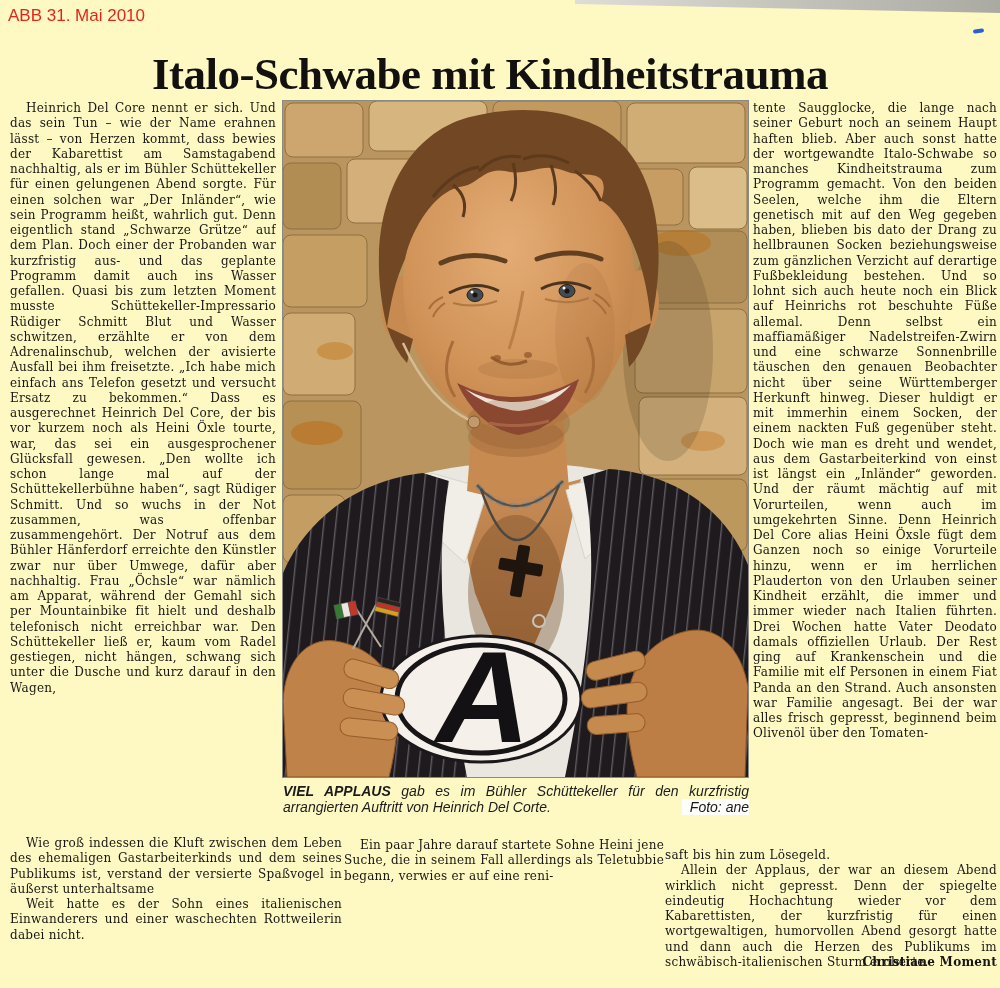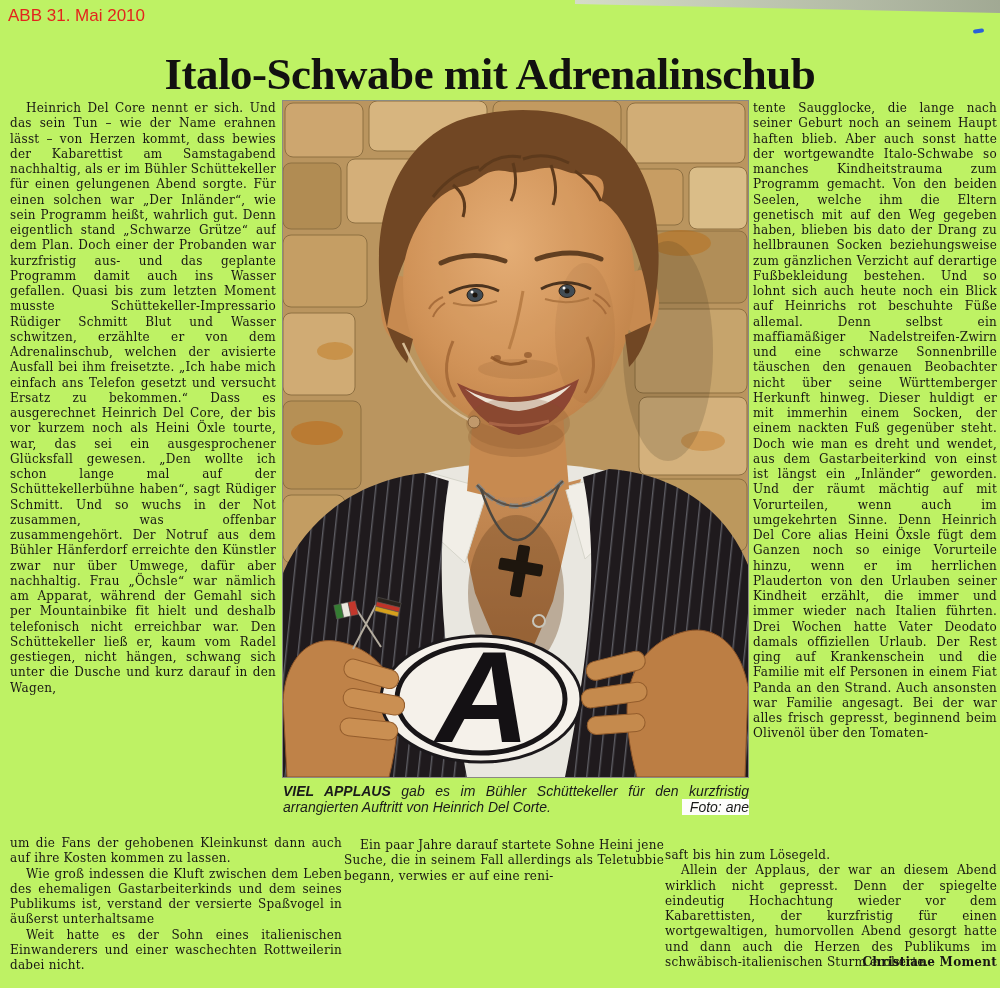--- a/index.html
+++ b/index.html
@@ -1,16 +1,16 @@
 <!DOCTYPE html>
 <html><head>
 <meta charset="utf-8">
 <style>
   html,body{margin:0;padding:0;background:#ffffff;}
-  .page{position:relative;width:1000px;height:988px;background:#bef264;overflow:hidden;
+  .page{position:relative;width:1000px;height:988px;background:#fef9c3;overflow:hidden;
         font-family:"DejaVu Serif",serif;color:#181614;}
   .scan-streak{position:absolute;left:575px;top:0;width:425px;height:13px;
         background:linear-gradient(90deg,#d9d9d9,#9c9c9c);
         clip-path:polygon(0 0,100% 0,100% 100%,0 30%);opacity:.85;}
   .date-mark{position:absolute;left:8px;top:6px;font-family:"Liberation Sans",sans-serif;
         font-size:17px;color:#e3241d;white-space:nowrap;}
   .headline{position:absolute;left:0;right:20px;top:18px;text-align:center;
         font-family:"Liberation Serif",serif;font-weight:700;font-size:45px;
         letter-spacing:-0.5px;color:#121110;}
   .subheadline{position:absolute;left:0;right:0;top:69px;text-align:center;
@@ -38,30 +38,29 @@
 </style>
 </head>
 <body>
 
 <div class="page">
 
   <div class="scan-streak"></div>
   <div class="date-mark">ABB 31. Mai 2010</div>
   <div class="pen-mark"></div>
 
-  <h1 class="headline">Italo-Schwabe mit Adrenalinschub</h1>
+  <h1 class="headline">Italo-Schwabe mit Kindheitstrauma</h1>
 
   <div class="col" id="col-left-top">
       <p class="para indent">Heinrich Del Core nennt er sich. Und das sein Tun – wie der Name erahnen lässt – von Herzen kommt, dass bewies der Kabarettist am Samstagabend nachhaltig, als er im Bühler Schüttekeller für einen gelungenen Abend sorgte. Für einen solchen war „Der Inländer“, wie sein Programm heißt, wahrlich gut. Denn eigentlich stand „Schwarze Grütze“ auf dem Plan. Doch einer der Probanden war kurzfristig aus- und das geplante Programm damit auch ins Wasser gefallen. Quasi bis zum letzten Moment musste Schüttekeller-Impressario Rüdiger Schmitt Blut und Wasser schwitzen, erzählte er von dem Adrenalinschub, welchen der avisierte Ausfall bei ihm freisetzte. „Ich habe mich einfach ans Telefon gesetzt und versucht Ersatz zu bekommen.“ Dass es ausgerechnet Heinrich Del Core, der bis vor kurzem noch als Heini Öxle tourte, war, das sei ein ausgesprochener Glücksfall gewesen. „Den wollte ich schon lange mal auf der Schüttekellerbühne haben“, sagt Rüdiger Schmitt. Und so wuchs in der Not zusammen, was offenbar zusammengehört. Der Notruf aus dem Bühler Hänferdorf erreichte den Künstler zwar nur über Umwege, dafür aber nachhaltig. Frau „Öchsle“ war nämlich am Apparat, während der Gemahl sich per Mountainbike fit hielt und deshalb telefonisch nicht erreichbar war. Den Schüttekeller ließ er, kaum vom Radel gestiegen, nicht hängen, schwang sich unter die Dusche und kurz darauf in den Wagen,</p>
     </div>
   <div class="col" id="col-right-top">
       <p class="para">tente Saugglocke, die lange nach seiner Geburt noch an seinem Haupt haften blieb. Aber auch sonst hatte der wortgewandte Italo-Schwabe so manches Kindheitstrauma zum Programm gemacht. Von den beiden Seelen, welche ihm die Eltern genetisch mit auf den Weg gegeben haben, blieben bis dato der Drang zu hellbraunen Socken beziehungsweise zum gänzlichen Verzicht auf derartige Fußbekleidung bestehen. Und so lohnt sich auch heute noch ein Blick auf Heinrichs rot beschuhte Füße allemal. Denn selbst ein maffiamäßiger Nadelstreifen-Zwirn und eine schwarze Sonnenbrille täuschen den genauen Beobachter nicht über seine Württemberger Herkunft hinweg. Dieser huldigt er mit immerhin einem Socken, der einem nackten Fuß gegenüber steht. Doch wie man es dreht und wendet, aus dem Gastarbeiterkind von einst ist längst ein „Inländer“ geworden. Und der räumt mächtig auf mit Vorurteilen, wenn auch im umgekehrten Sinne. Denn Heinrich Del Core alias Heini Öxsle fügt dem Ganzen noch so einige Vorurteile hinzu, wenn er im herrlichen Plauderton von den Urlauben seiner Kindheit erzählt, die immer und immer wieder nach Italien führten. Drei Wochen hatte Vater Deodato damals offiziellen Urlaub. Der Rest ging auf Krankenschein und die Familie mit elf Personen in einem Fiat Panda an den Strand. Auch ansonsten war Familie angesagt. Bei der war alles frisch gepresst, beginnend beim Olivenöl über den Tomaten-</p>
     </div>
   <div class="col" id="col-left-bottom">
-      <p class="para">um die Fans der gehobenen Kleinkunst dann auch auf ihre Kosten kommen zu lassen.</p>
       <p class="para indent">Wie groß indessen die Kluft zwischen dem Leben des ehemaligen Gastarbeiterkinds und dem seines Publikums ist, verstand der versierte Spaßvogel in äußerst unterhaltsame</p>
       <p class="para indent">Weit hatte es der Sohn eines italienischen Einwanderers und einer waschechten Rottweilerin dabei nicht.</p>
     </div>
   <div class="col" id="col-mid-bottom">
       <p class="para indent">Ein paar Jahre darauf startete Sohne Heini jene Suche, die in seinem Fall allerdings als Teletubbie begann, verwies er auf eine reni-</p>
     </div>
   <div class="col" id="col-right-bottom">
   <p class="para">saft bis hin zum Lösegeld.</p>
       <p class="para indent">Allein der Applaus, der war an diesem Abend wirklich nicht gepresst. Denn der spiegelte eindeutig Hochachtung wieder vor dem Kabarettisten, der kurzfristig für einen wortgewaltigen, humorvollen Abend gesorgt hatte und dann auch die Herzen des Publikums im schwäbisch-italienischen Sturm eroberte.</p>
       <div class="byline">Christiane Moment</div>

